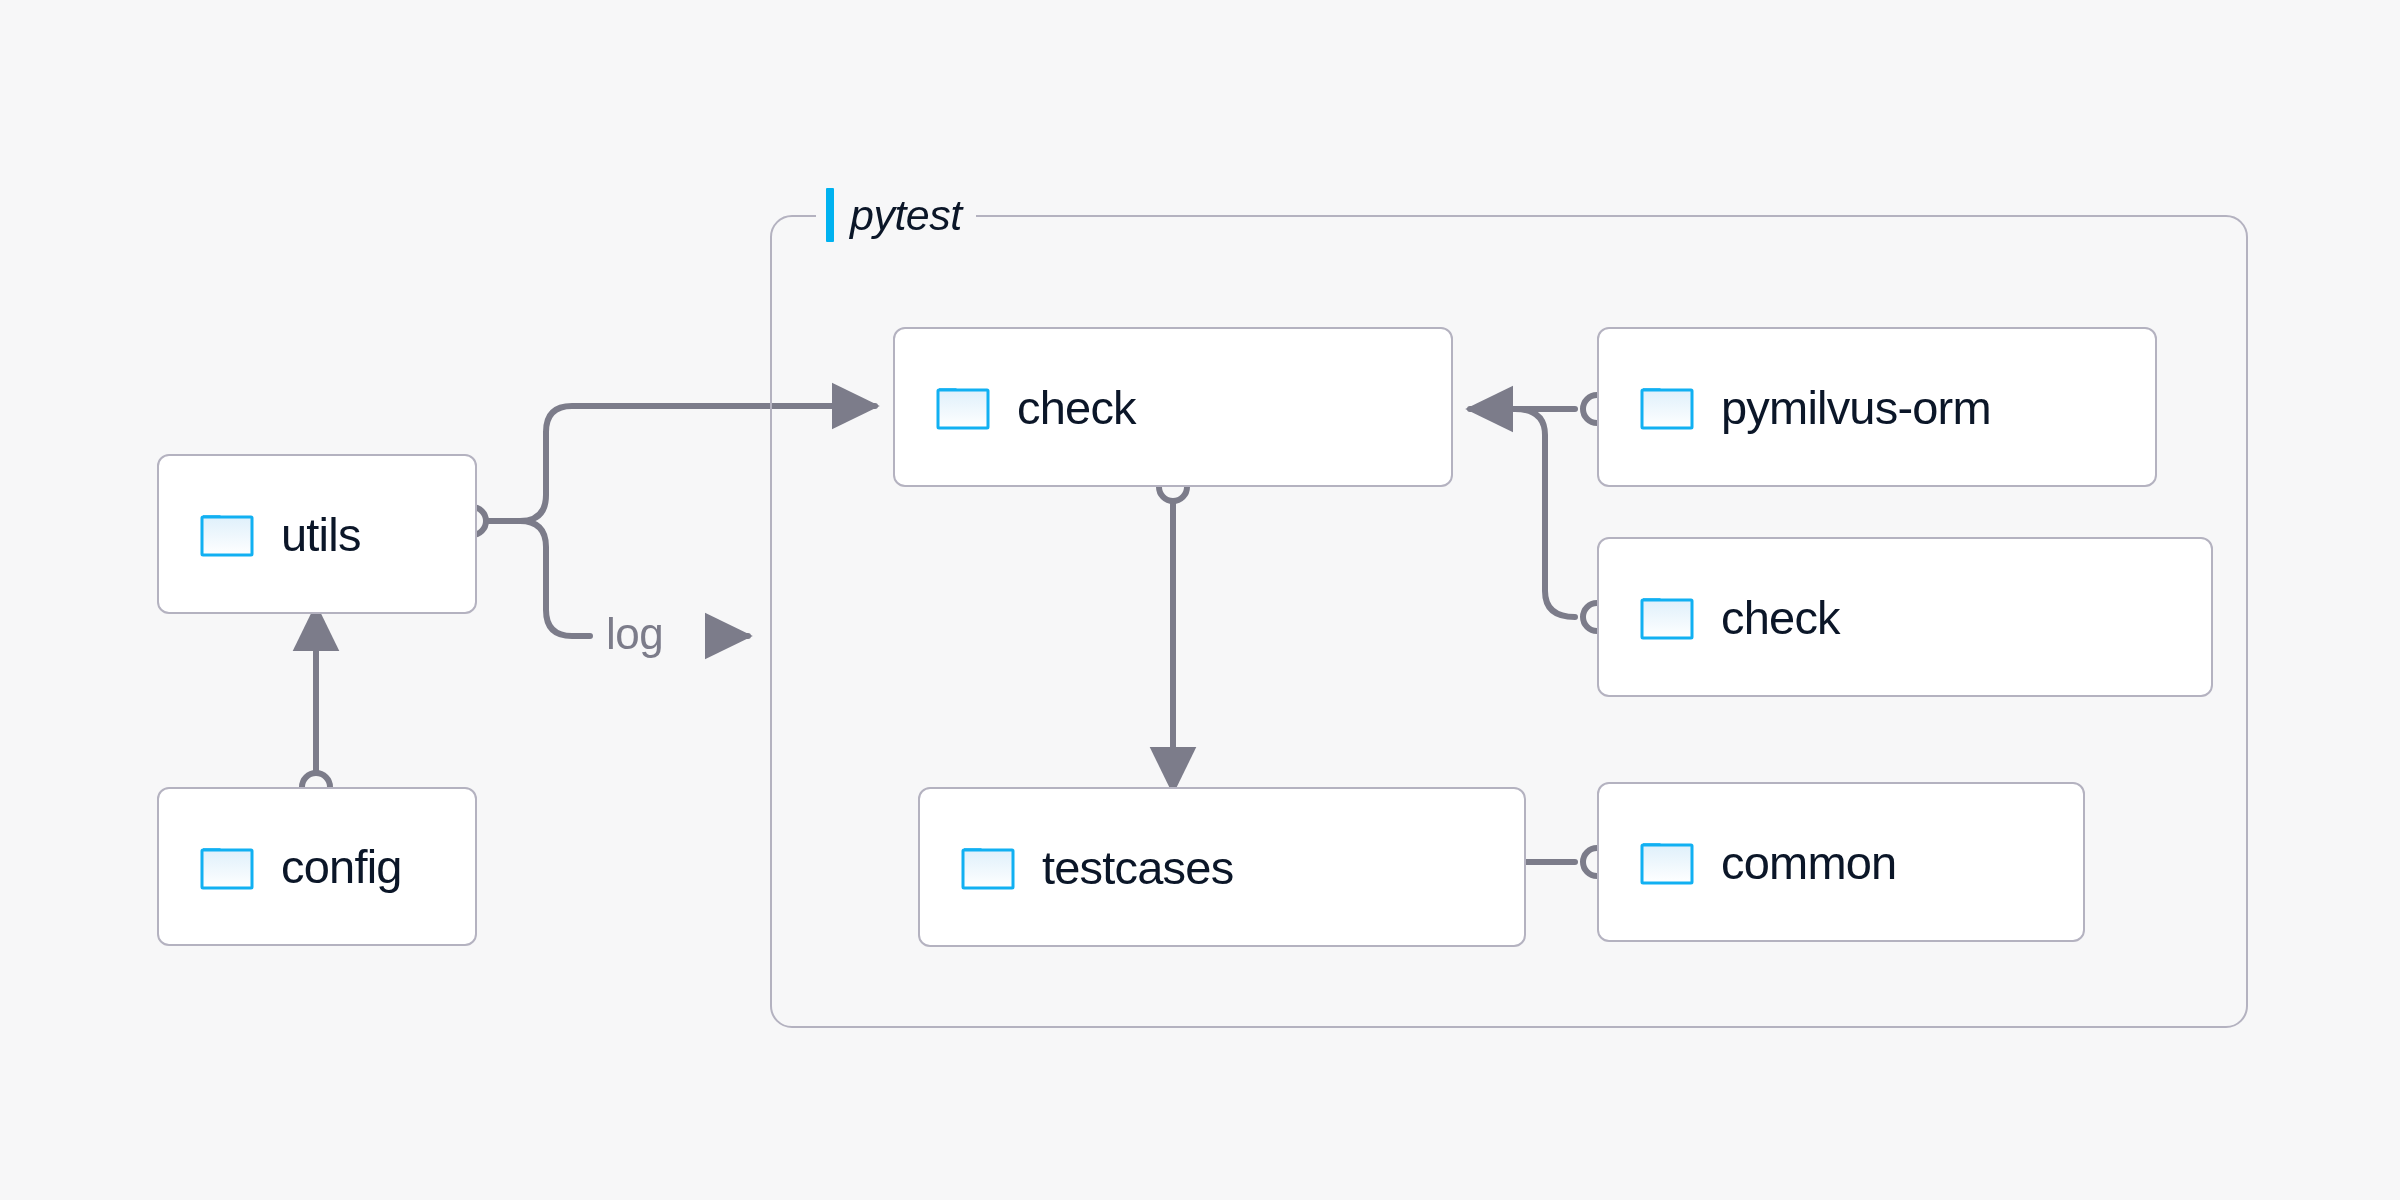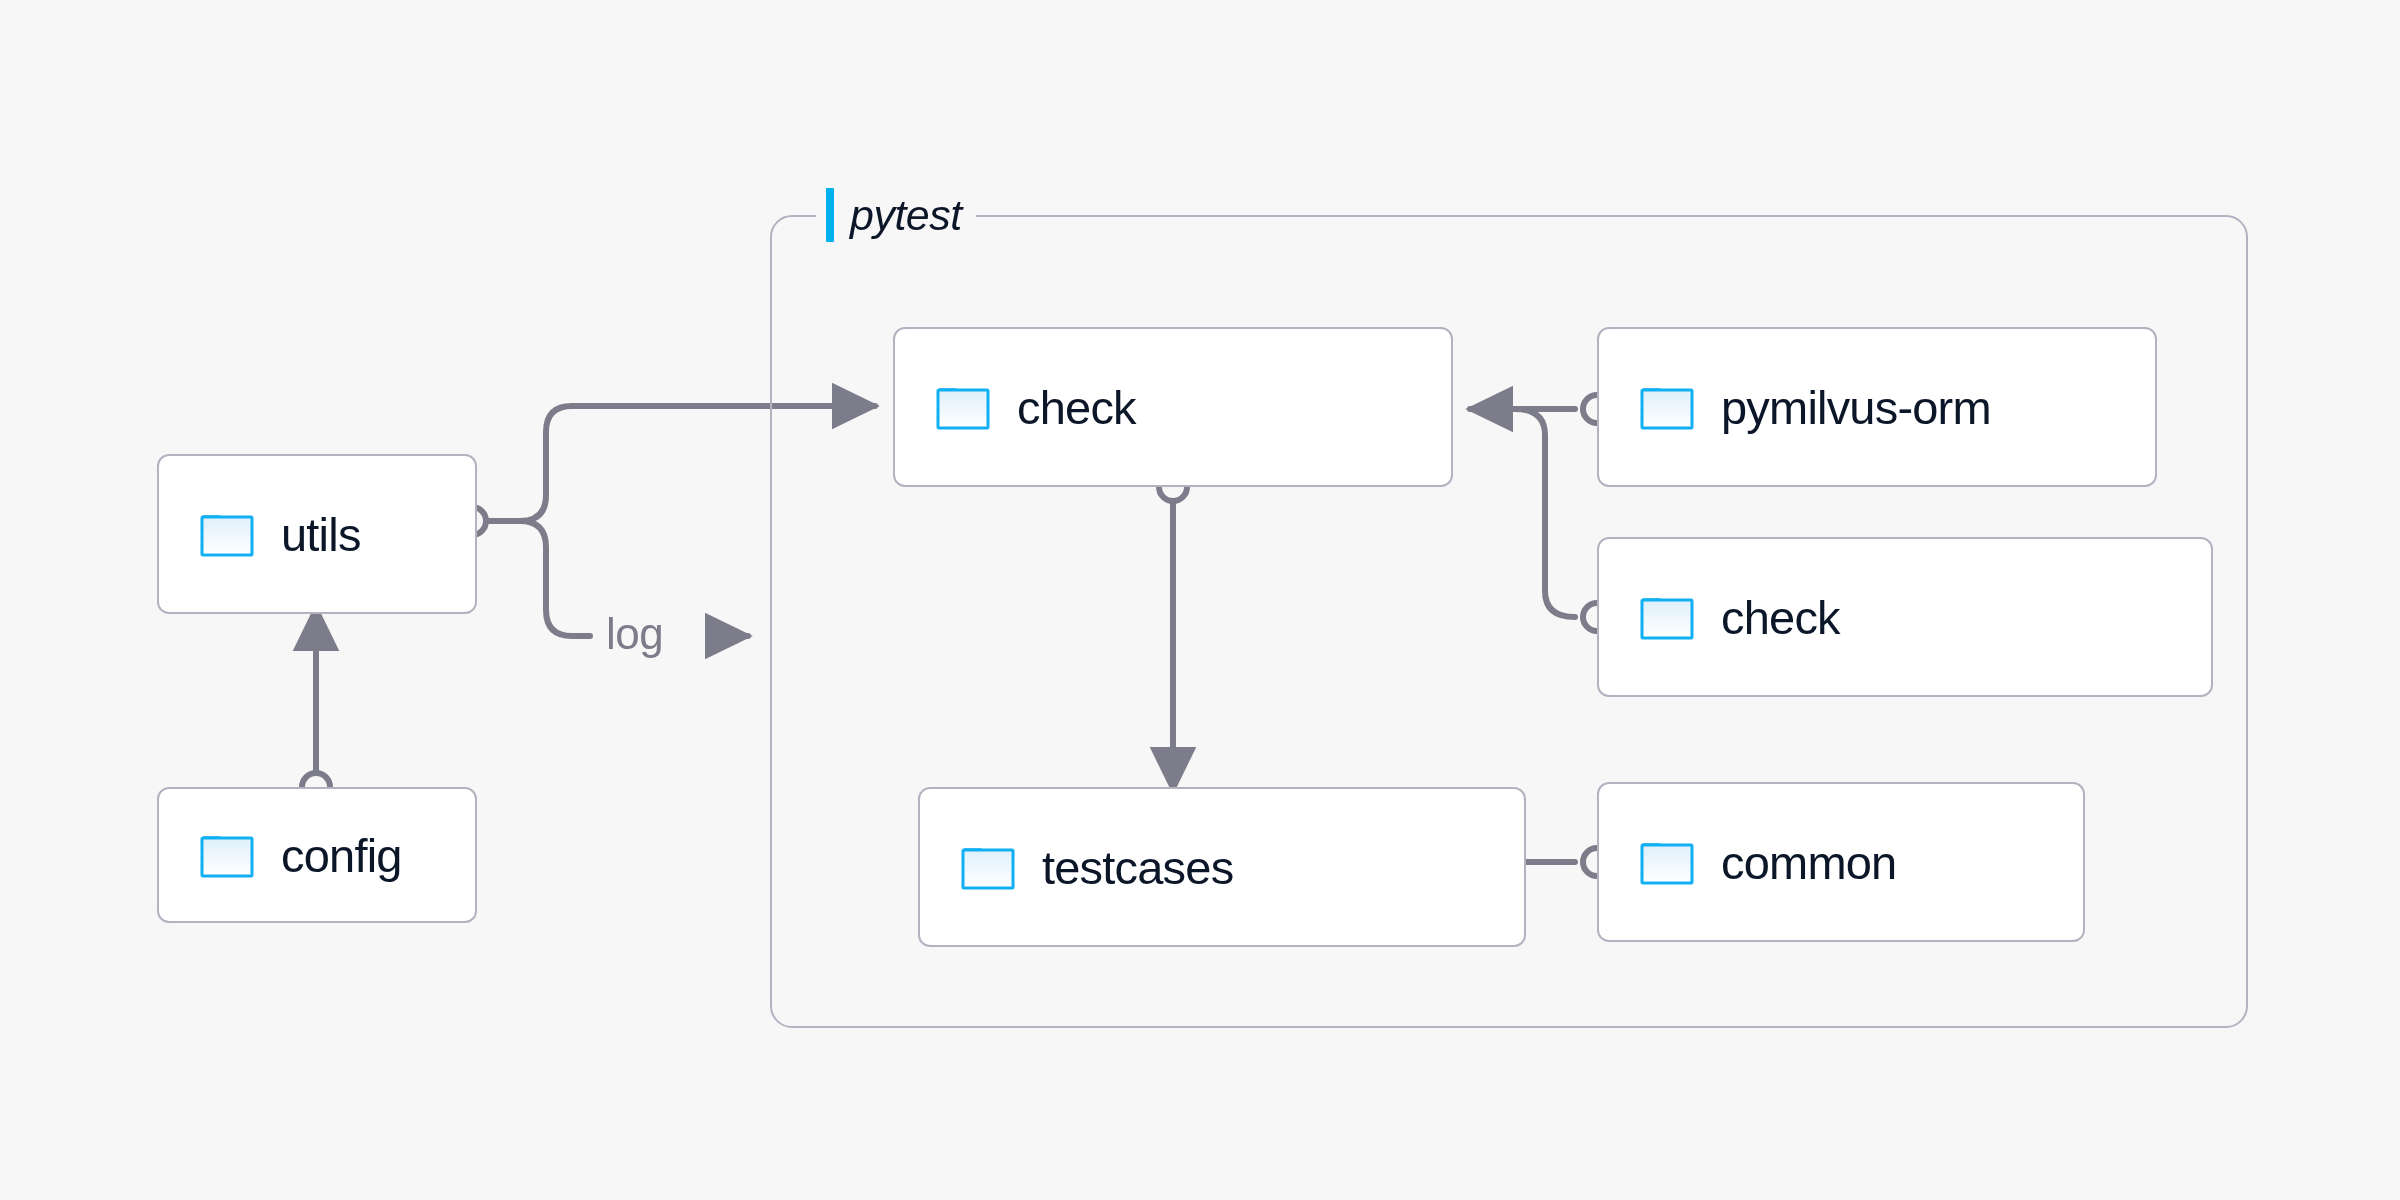--- a/index.html
+++ b/index.html
@@ -163,21 +163,21 @@
   <div class="node" style="left:157px; top:454px; width:320px; height:160px;">
     <div class="node-inner">
       <svg class="folder-icon" viewBox="0 0 56 50">
         <path d="M4,10 L4,6 L21,6 L25,10 Z" fill="url(#folderTabGrad)"></path>
         <rect x="3" y="8" width="50" height="38" rx="1" fill="url(#folderGrad)" stroke="#11b0f2" stroke-width="3"></rect>
       </svg>
       <span class="node-label">utils</span>
     </div>
   </div>
 
-  <div class="node" style="left:157px; top:787px; width:320px; height:136px;align-items:center;">
+  <div class="node" style="left:157px; top:787px; width:320px; height:159px;align-items:center;">
     <div class="node-inner">
       <svg class="folder-icon" viewBox="0 0 56 50">
         <path d="M4,10 L4,6 L21,6 L25,10 Z" fill="url(#folderTabGrad)"></path>
         <rect x="3" y="8" width="50" height="38" rx="1" fill="url(#folderGrad)" stroke="#11b0f2" stroke-width="3"></rect>
       </svg>
       <span class="node-label">config</span>
     </div>
   </div>
 
   <div class="node" style="left:893px; top:327px; width:560px; height:160px;">

